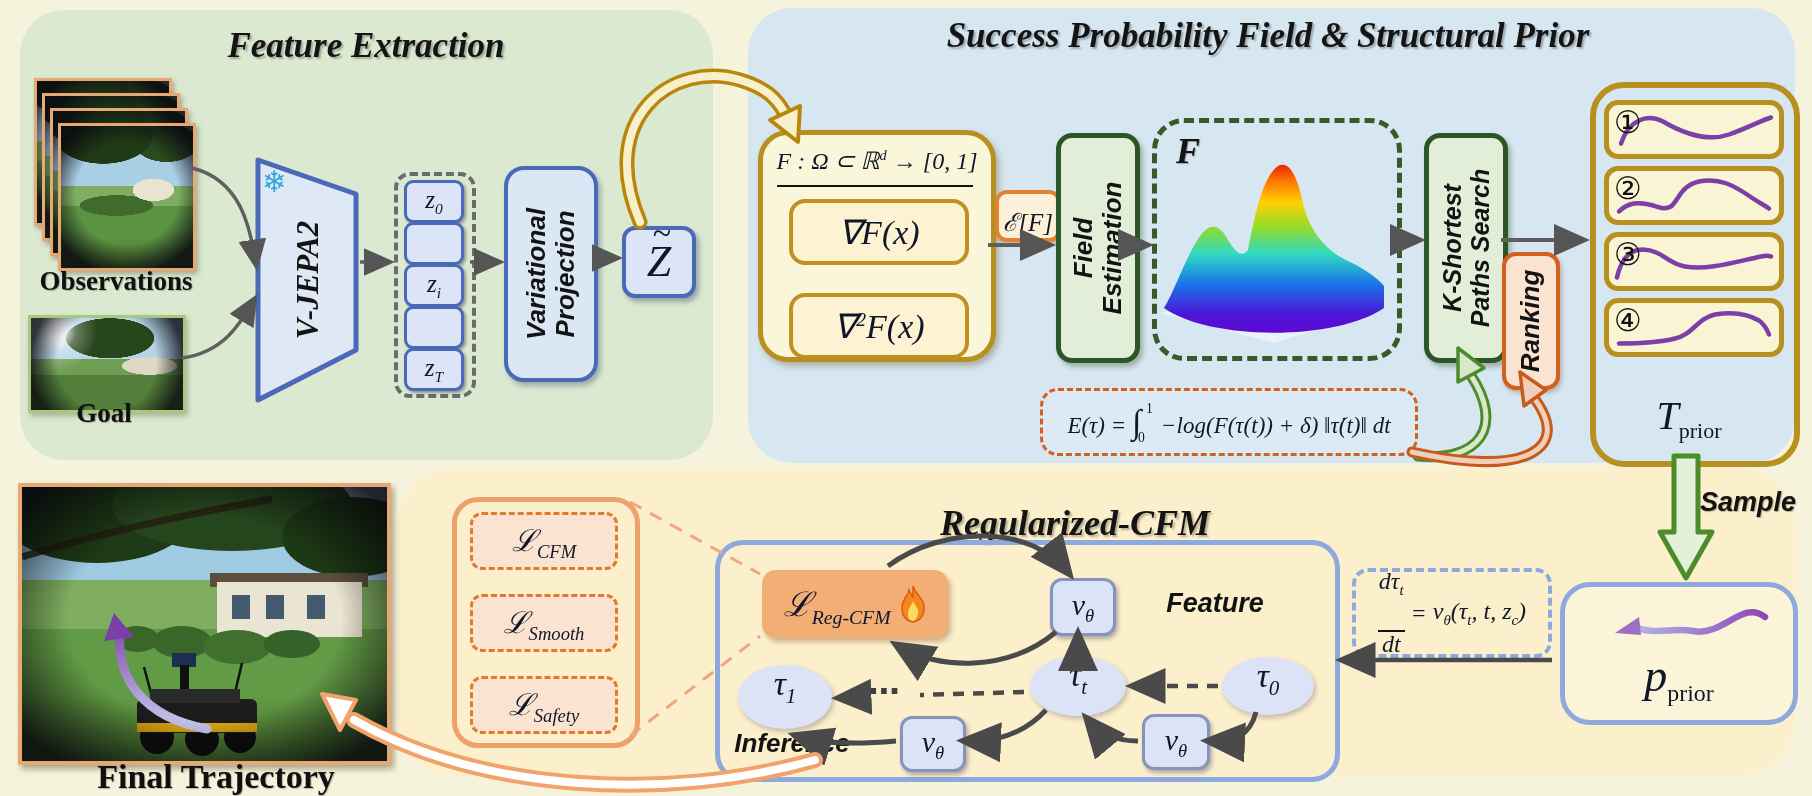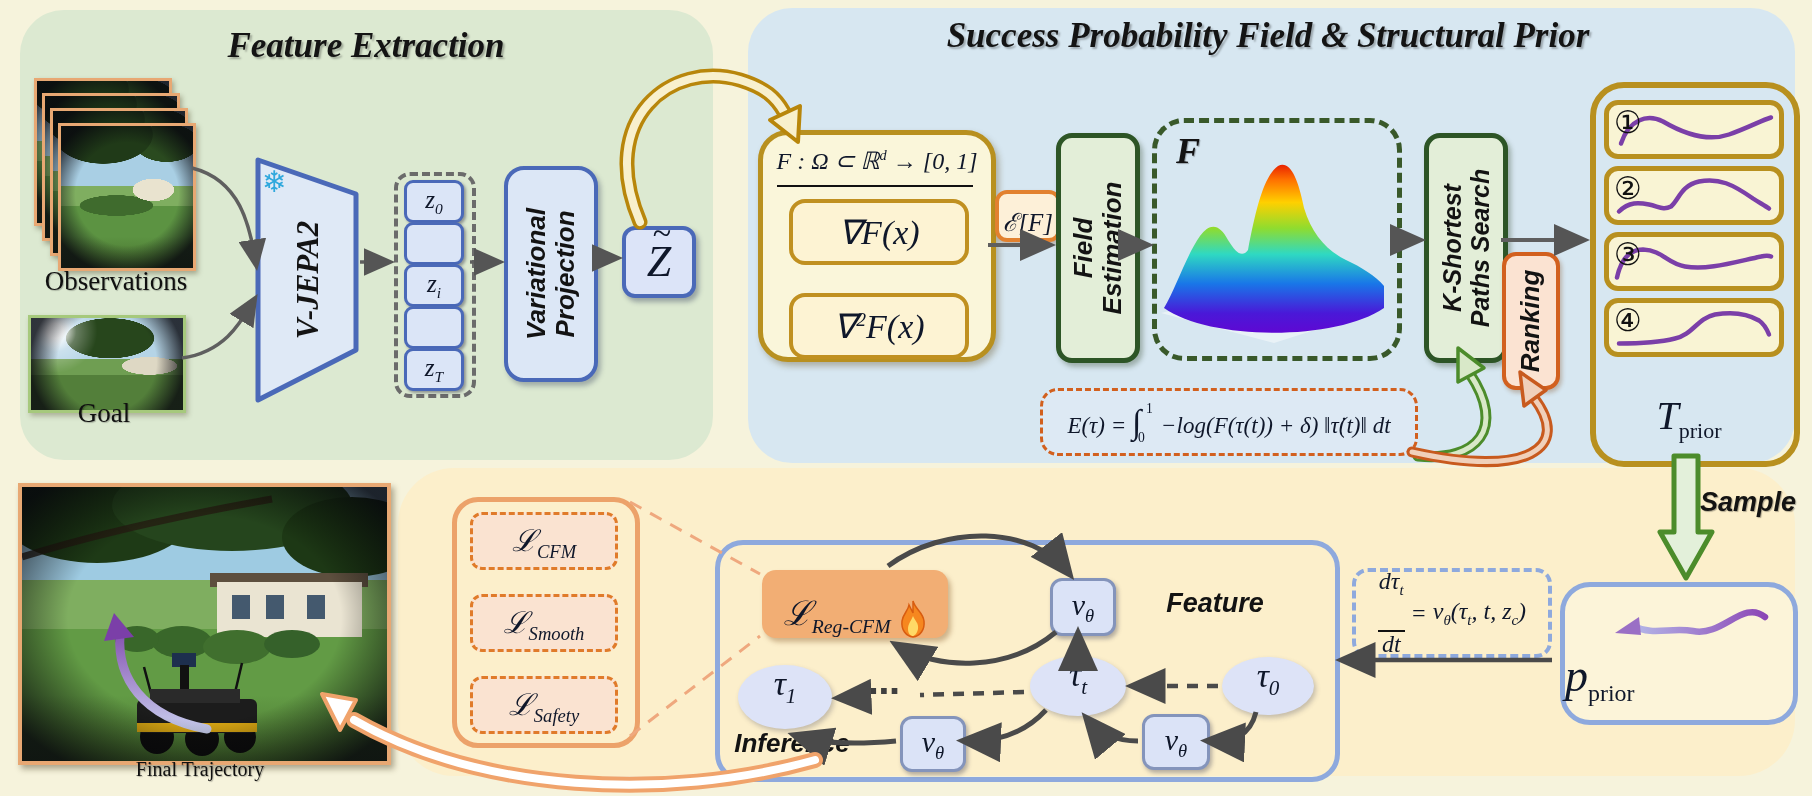--- a/index.html
+++ b/index.html
@@ -2,21 +2,21 @@
 <html><head>
 <meta charset="utf-8">
 <style>
   html,body{margin:0;padding:0;background:#efede0;}
   .canvas{position:relative;width:1812px;height:796px;background:#f6f3dc;overflow:hidden;
           font-family:"Liberation Serif",serif;}
   .abs{position:absolute;}
   .panel{position:absolute;border-radius:44px;}
   .fig-title{font-family:"Liberation Serif",serif;font-weight:bold;font-style:italic;color:#141414;
              text-align:center;text-shadow:2px 2px 2px rgba(0,0,0,.28);}
-  .plabel{font-family:"Liberation Serif",serif;font-weight:normal;color:#101010;text-align:center;
+  .plabel{font-family:"Liberation Serif",serif;font-weight:bold;color:#101010;text-align:center;
           text-shadow:1px 1px 1px rgba(0,0,0,.25);}
   .sanslab{font-family:"Liberation Sans",sans-serif;font-weight:bold;font-style:italic;color:#131313;}
   .vlabel{position:absolute;left:50%;top:50%;transform:translate(-50%,-50%) rotate(-90deg);
           white-space:nowrap;text-align:center;line-height:1.12;}
   .photo{position:absolute;overflow:hidden;}
   .photo-scene{
      background:
        radial-gradient(circle at 50% 48%, rgba(0,0,0,0) 52%, rgba(8,8,14,.85) 82%),
        radial-gradient(ellipse 62% 34% at 32% 6%, #203a18 0 60%, rgba(0,0,0,0) 61%),
        radial-gradient(ellipse 40% 22% at 80% 12%, #2a4a1f 0 60%, rgba(0,0,0,0) 61%),
@@ -57,20 +57,21 @@
 <body>
 
 <div class="canvas">
 
   <div class="panel" style="left:20px;top:10px;width:693px;height:450px;background:#dce9d1;"></div>
   <div class="panel" style="left:748px;top:8px;width:1047px;height:455px;background:#d7e7f1;"></div>
   <div class="panel" style="left:398px;top:468px;width:1397px;height:308px;background:#fcefcb;border-radius:56px;"></div>
 
   <div class="abs fig-title" style="left:120px;top:26px;width:492px;font-size:35px;">Feature Extraction</div>
   <div class="abs fig-title" style="left:858px;top:16px;width:820px;font-size:35px;">Success Probability Field &amp; Structural Prior</div>
+  <div class="abs fig-title" style="left:875px;top:502px;width:400px;font-size:36px;">Regularized-CFM</div>
 
   <div class="photo photo-scene frame-orange" style="left:34px;top:78px;width:132px;height:142px;"></div>
   <div class="photo photo-scene frame-orange" style="left:42px;top:93px;width:132px;height:142px;"></div>
   <div class="photo photo-scene frame-orange" style="left:50px;top:108px;width:132px;height:142px;"></div>
   <div class="photo photo-scene frame-orange" style="left:58px;top:123px;width:132px;height:142px;"></div>
   <div class="abs plabel" style="left:18px;top:266px;width:196px;font-size:27px;">Observations</div>
 
   <div class="photo photo-goal" style="left:28px;top:315px;width:152px;height:92px;border:3px solid #a6c97c;box-shadow:2px 3px 5px rgba(60,50,20,.3);"></div>
   <div class="abs plabel" style="left:34px;top:398px;width:140px;font-size:27px;">Goal</div>
 
@@ -235,36 +236,36 @@
       <circle cx="180" cy="252" r="17" fill="#0e0e0e"></circle>
       <circle cx="218" cy="250" r="16" fill="#0e0e0e"></circle>
       <rect x="115" y="212" width="120" height="34" rx="6" fill="#1c1c1c"></rect>
       <rect x="115" y="236" width="120" height="9" fill="#d9a613"></rect>
       <rect x="128" y="202" width="90" height="14" fill="#2a2a2a"></rect>
       <path d="M 185,242 C 120,230 95,190 98,148" fill="none" stroke="url(#trajgrad)" stroke-width="9" stroke-linecap="round"></path>
       <polygon points="92,126 82,154 112,150" fill="#7b3fa8"></polygon>
       <rect x="0" y="0" width="365" height="274" fill="url(#vign)"></rect>
     </svg>
   </div>
-  <div class="abs plabel" style="left:40px;top:758px;width:320px;font-size:20px;">Final Trajectory</div>
+  <div class="abs plabel" style="left:56px;top:758px;width:320px;font-size:34px;">Final Trajectory</div>
 
   <div class="abs" style="left:452px;top:497px;width:178px;height:241px;border:5px solid #eca26a;border-radius:26px;"></div>
   <div class="loss-badge" style="left:470px;top:512px;width:142px;height:52px;">
     <span class="math-node" style="font-size:30px;"><span>ℒ</span><sub class="msub">CFM</sub></span>
   </div>
   <div class="loss-badge" style="left:470px;top:594px;width:142px;height:52px;">
     <span class="math-node" style="font-size:30px;"><span>ℒ</span><sub class="msub">Smooth</sub></span>
   </div>
   <div class="loss-badge" style="left:470px;top:676px;width:142px;height:52px;">
     <span class="math-node" style="font-size:30px;"><span>ℒ</span><sub class="msub">Safety</sub></span>
   </div>
 
   <div class="abs" style="left:715px;top:540px;width:615px;height:232px;border:5px solid #8ea9dd;border-radius:28px;"></div>
 
-  <div class="abs" style="left:762px;top:570px;width:186px;height:68px;background:#f2ae74;border-radius:14px;box-shadow:3px 4px 5px rgba(120,70,20,.35);display:flex;align-items:flex-end;justify-content:center;gap:8px;">
+  <div class="abs" style="left:762px;top:570px;width:186px;height:68px;background:#f2ae74;border-radius:14px;box-shadow:3px 4px 5px rgba(120,70,20,.35);display:flex;align-items:center;justify-content:center;gap:8px;">
     <span class="math-node" style="font-size:34px;"><span>ℒ</span><sub style="font-size:58%;font-style:italic;">Reg-CFM</sub></span>
     <svg width="28" height="38" viewBox="0 0 28 38">
       <path d="M 14,1 C 16,9 24,12 25,21 C 26,30 21,36 14,37 C 7,36 2,30 3,21 C 4,14 9,11 10,5 C 12,9 13,11 14,13 Z" fill="#f6871f" stroke="#d85c10" stroke-width="1.5"></path>
       <path d="M 14,16 C 16,21 20,23 19,29 C 18,34 15,36 14,36 C 12,36 9,34 9,29 C 9,24 12,21 14,16 Z" fill="#ffd966"></path>
     </svg>
   </div>
 
   <div class="node-box" style="left:1050px;top:578px;width:60px;height:52px;">
     <span class="math-node" style="font-size:30px;"><span>v</span><sub class="msub">θ</sub></span>
   </div>
@@ -304,21 +305,21 @@
     <svg class="abs" style="left:22px;top:10px;" width="184" height="52" viewBox="0 0 184 52">
       <defs>
         <linearGradient id="pgrad" x1="180" y1="0" x2="30" y2="0" gradientUnits="userSpaceOnUse">
           <stop offset="0" stop-color="#8b45b5"></stop>
             <stop offset="1" stop-color="#b9c5ee"></stop>
         </linearGradient>
       </defs>
       <path d="M 178,20 C 156,2 136,40 106,34 C 84,30 66,39 46,29" fill="none" stroke="url(#pgrad)" stroke-width="6.5" stroke-linecap="round"></path>
       <polygon points="28,36 52,20 54,38" fill="#9a6fc5"></polygon>
     </svg>
-    <div class="abs math-node" style="left:0;top:62px;width:100%;font-size:46px;">
+    <div class="abs math-node" style="left:0;top:62px;width:100%;text-align:center;font-size:46px;">
       <span>p</span><sub style="font-size:52%;font-style:normal;">prior</sub>
     </div>
   </div>
   <div class="abs sanslab" style="left:1700px;top:487px;width:110px;font-size:27px;text-shadow:1px 1px 1px rgba(0,0,0,.3);">Sample</div>
 
   <svg class="overlay" width="1812" height="796" viewBox="0 0 1812 796">
     <defs>
       <marker id="gray-arrow" markerWidth="9" markerHeight="8" refX="7" refY="4" orient="auto">
         <polygon points="0,0 9,4 0,8" fill="#555"></polygon>
       </marker>

